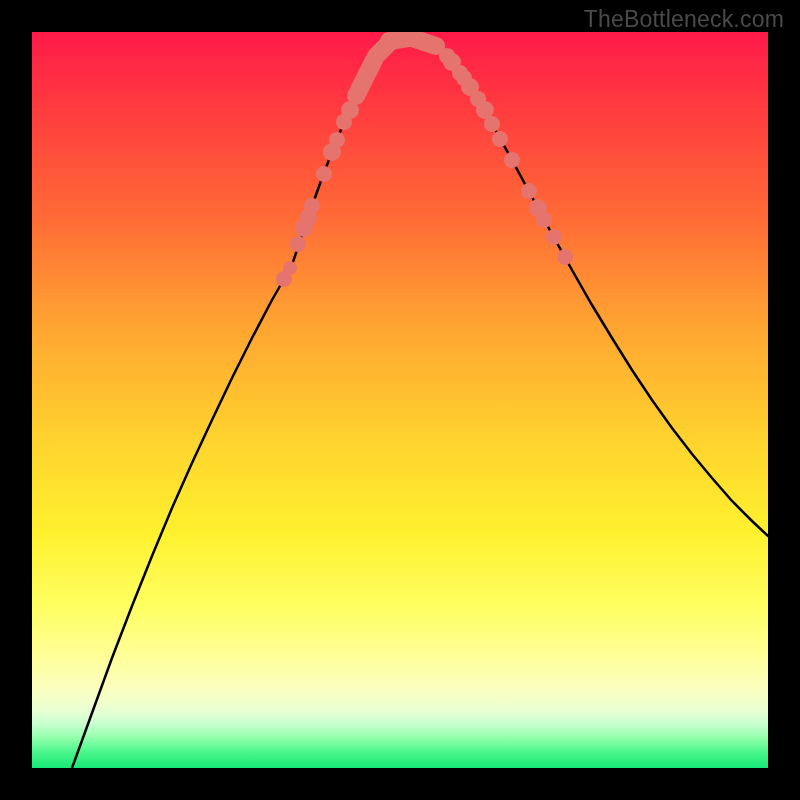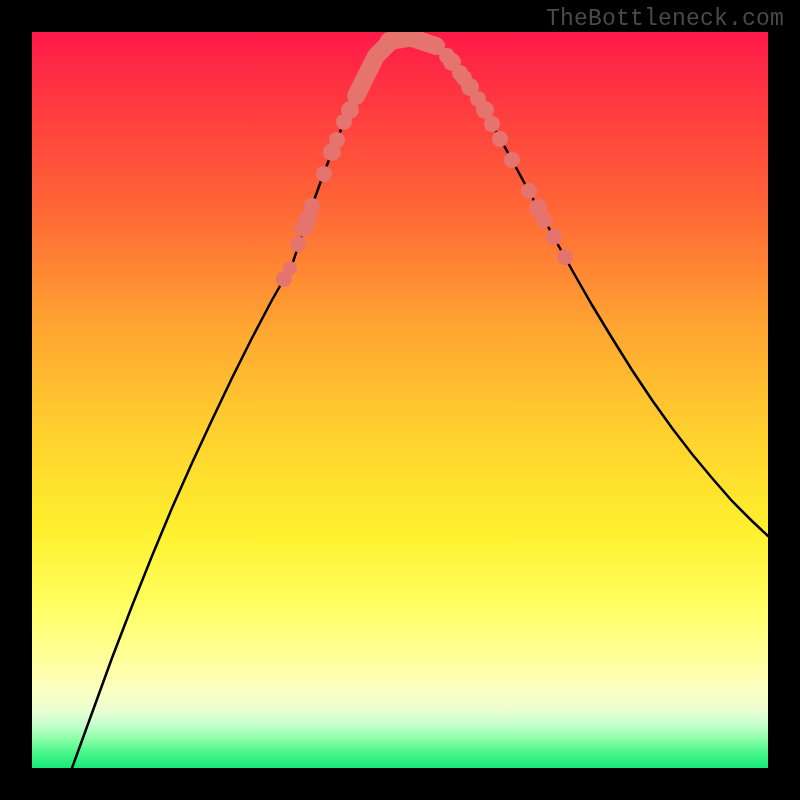--- a/index.html
+++ b/index.html
@@ -42,21 +42,20 @@
       #17e877 100%);
   }
   .watermark {
     position: absolute;
     top: 6px;
     right: 16px;
     color: #4a4a4a;
     font-size: 23px;
     font-weight: 400;
     letter-spacing: 0.2px;
-    font-family: Liberation Mono, monospace;
   }
   svg.curve {
     position: absolute;
     left: 0;
     top: 0;
     width: 736px;
     height: 736px;
   }
 </style>
 </head>

